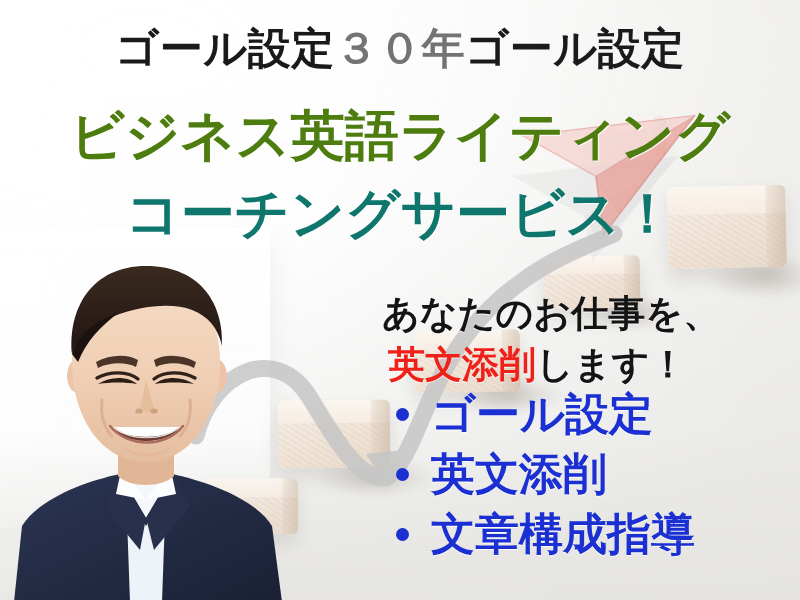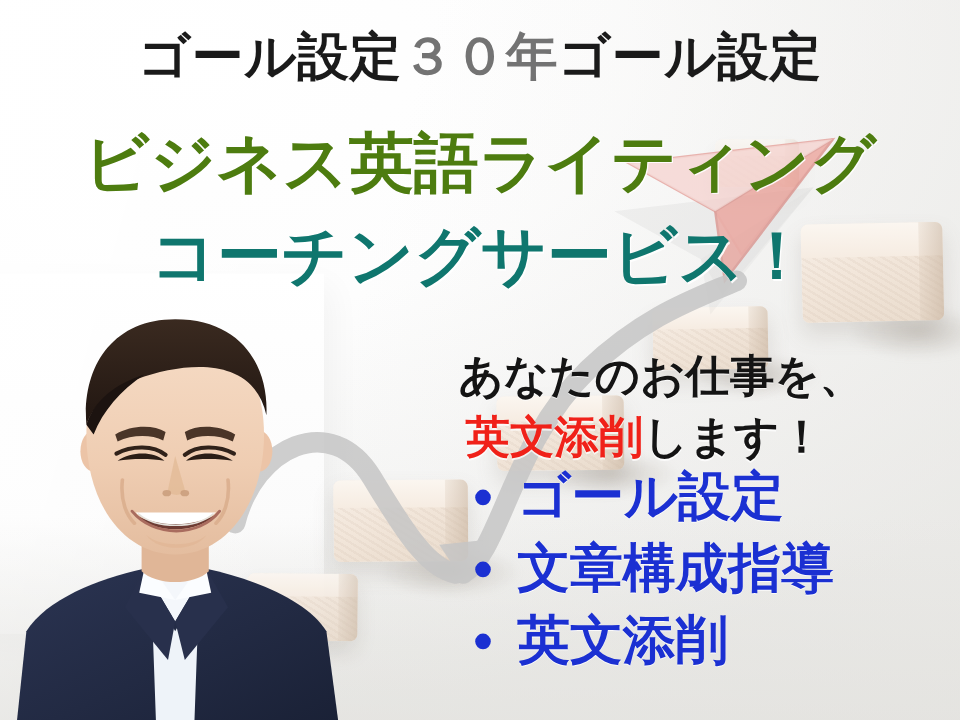--- a/index.html
+++ b/index.html
@@ -305,21 +305,21 @@
     </div>
   </div>
 
   <ul id="feature-list">
     <li>
       <span class="bullet-dot"></span>
       <span class="jp">ゴール設定</span>
     </li>
     <li>
       <span class="bullet-dot"></span>
-      <span class="jp">文章構成指導</span>
+      <span class="jp">英文添削</span>
     </li>
     <li>
       <span class="bullet-dot"></span>
-      <span class="jp">英文添削</span>
+      <span class="jp">文章構成指導</span>
     </li>
   </ul>
 
 </div>
 
 </body></html>

